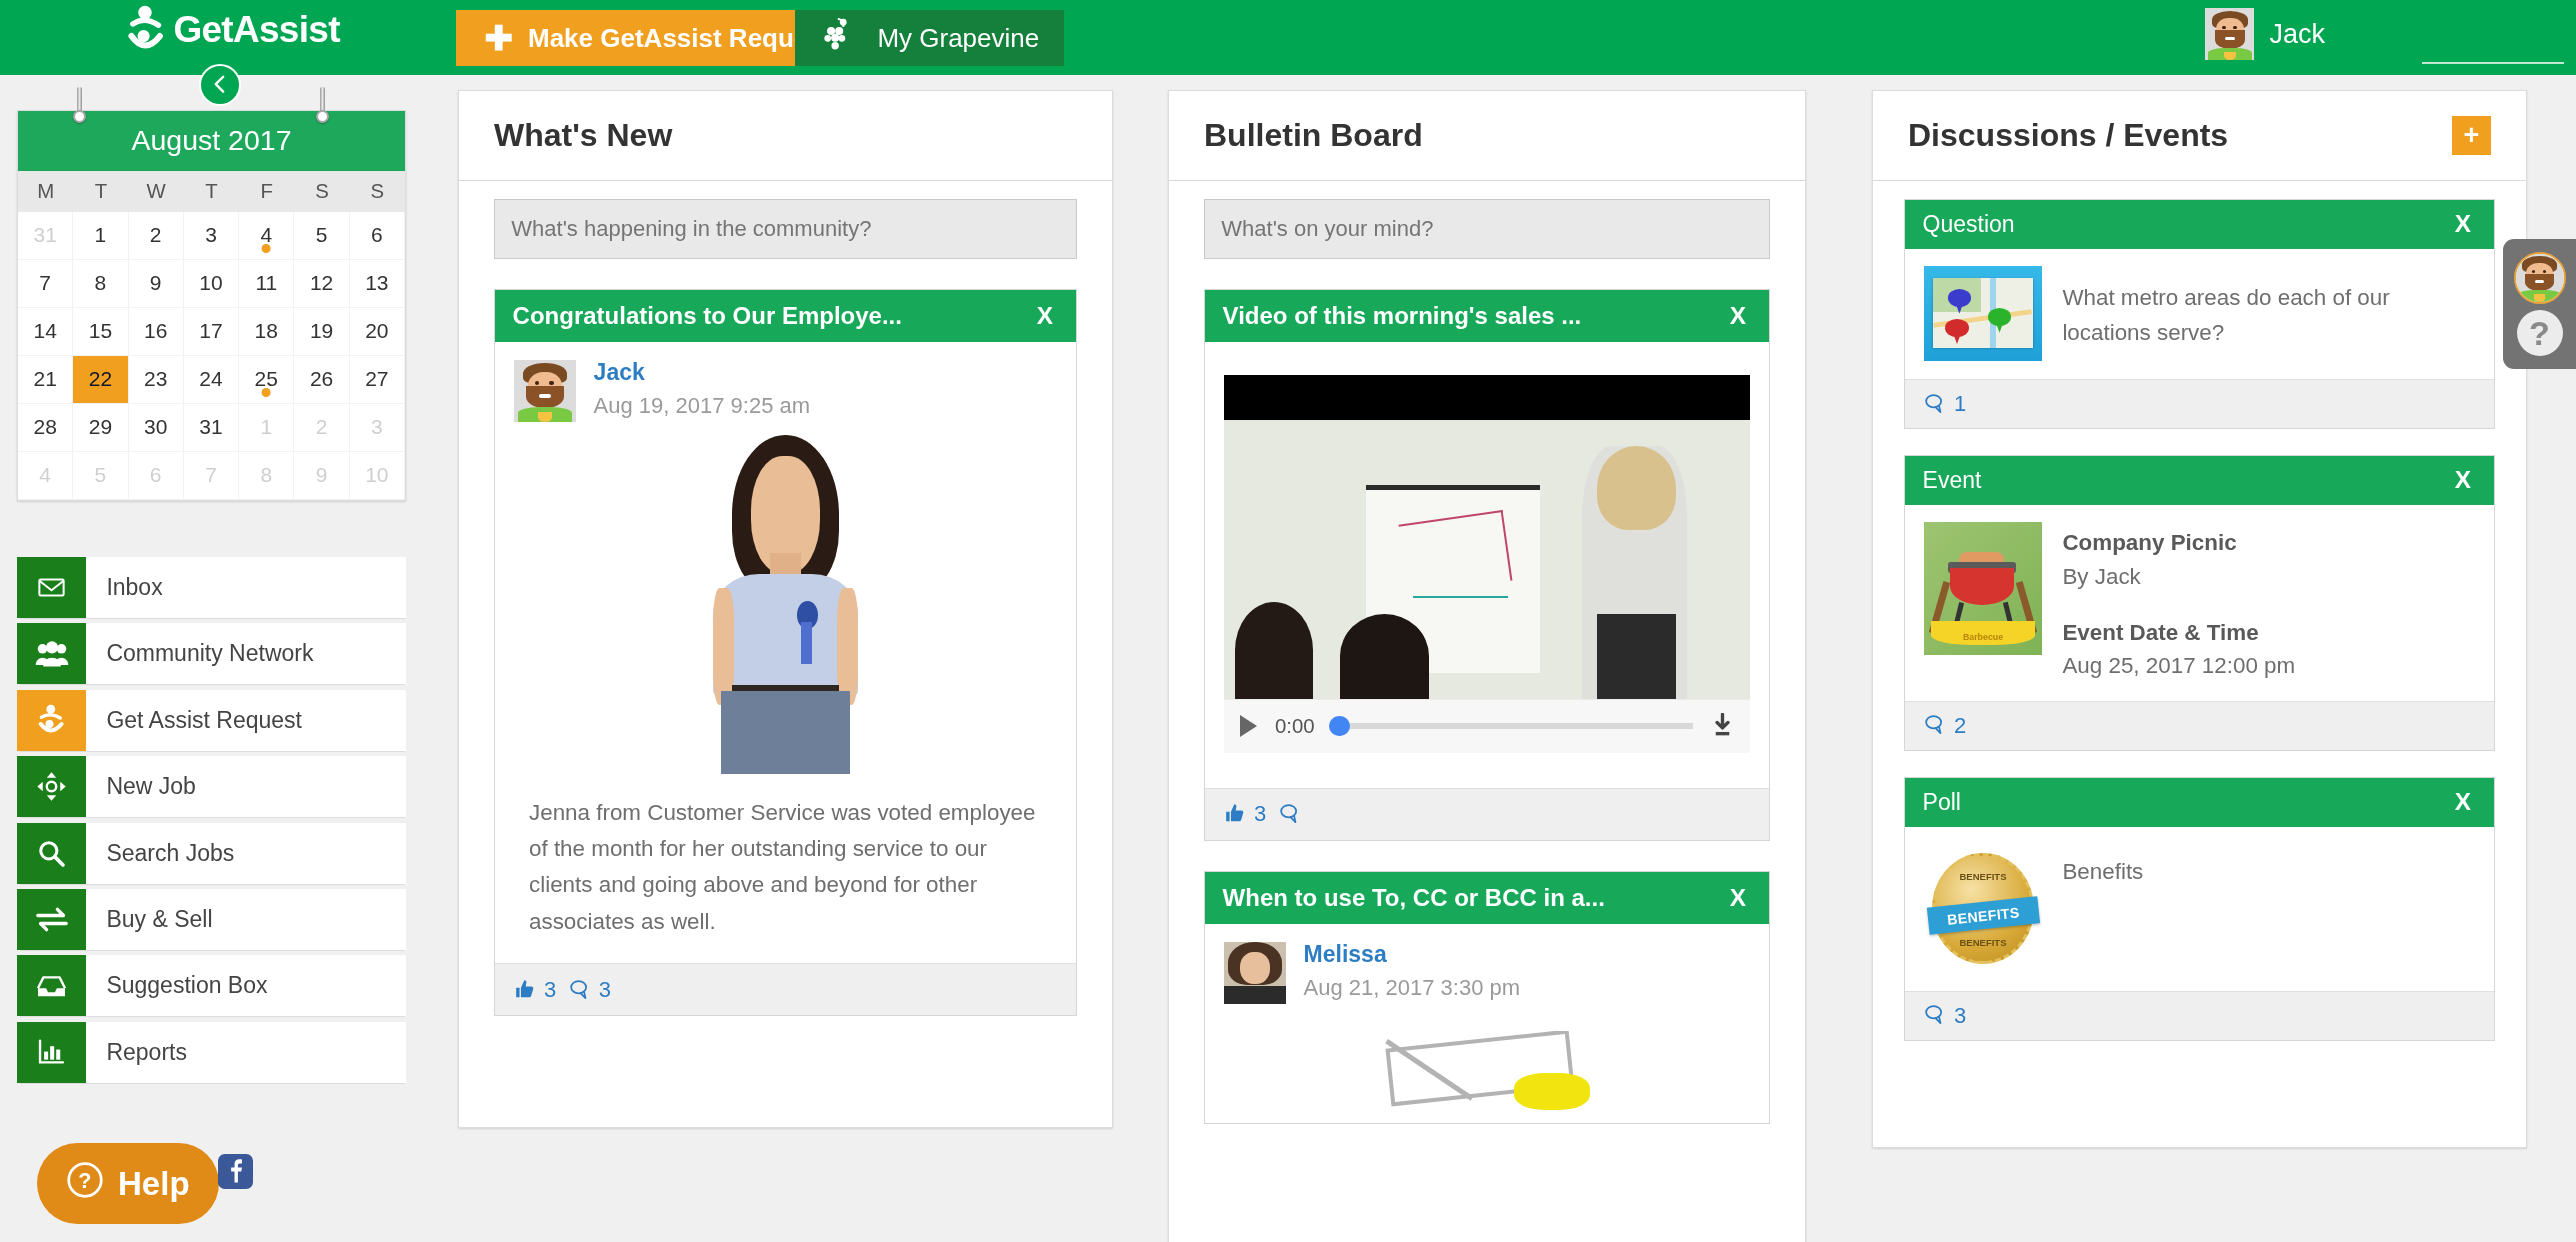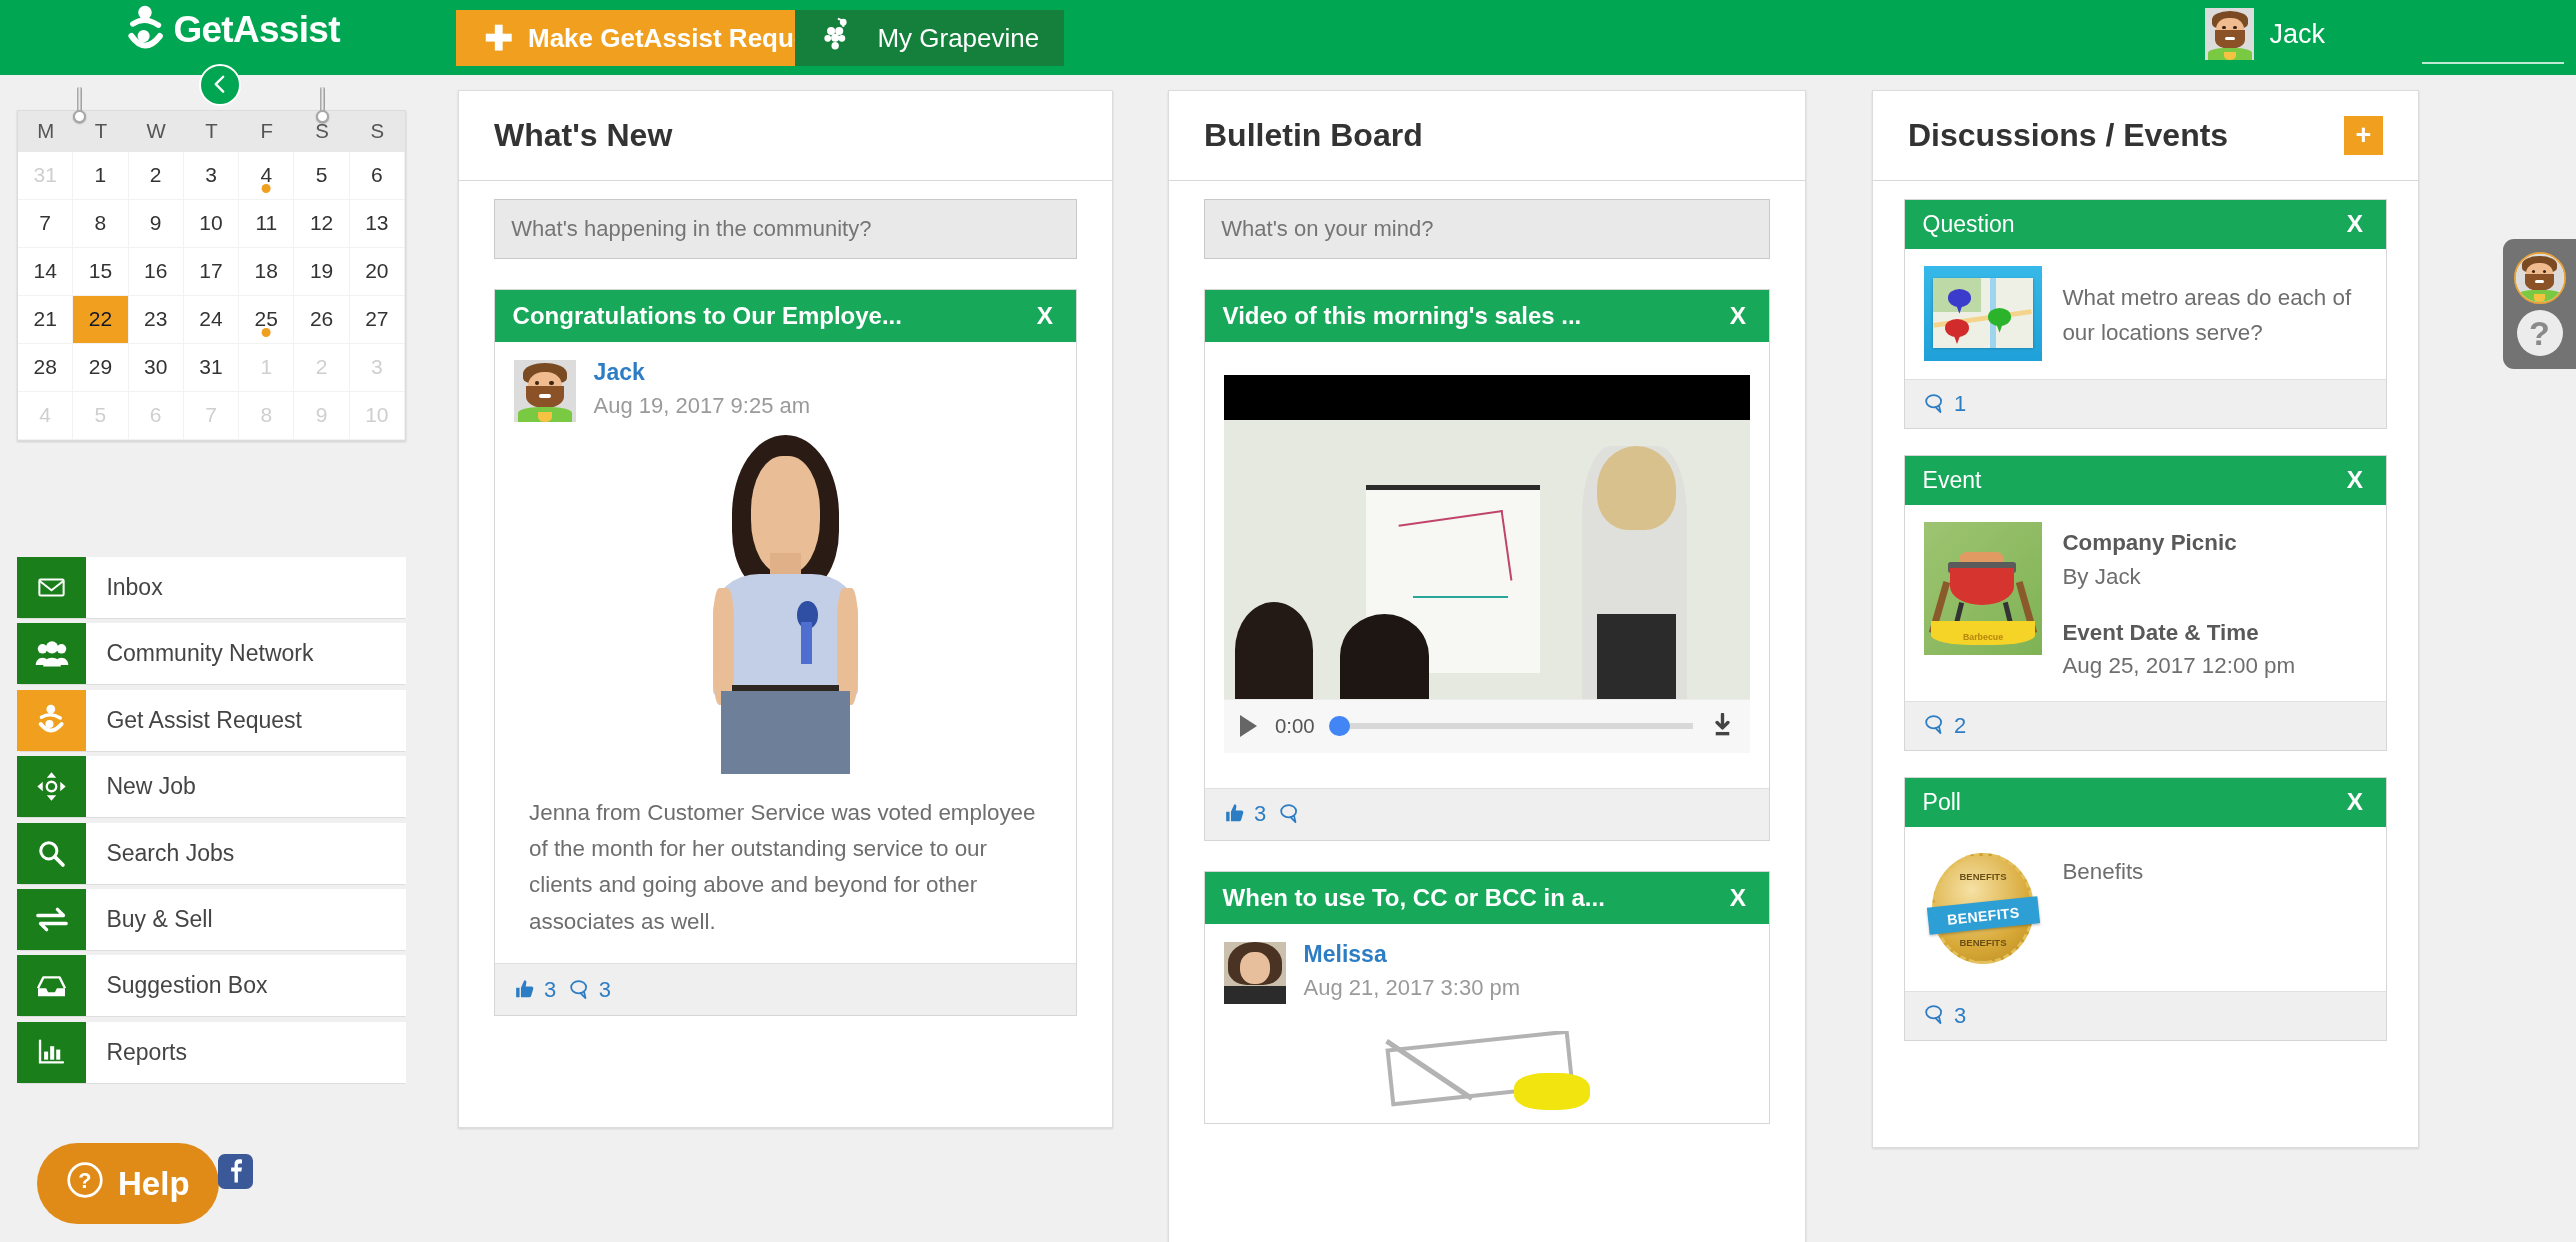--- a/index.html
+++ b/index.html
@@ -153,21 +153,21 @@
   }
 
   
   .col {
     position: absolute; top: 90px;
     background: #fff; border: 0.7px solid #dcdcdc;
     box-shadow: 0 0.7px 2px rgba(0,0,0,.12);
   }
   #col-whatsnew { left: 458px;  width: 655px; height: 1038px; }
   #col-bulletin { left: 1168px; width: 638px; height: 1153px; }
-  #col-discuss  { left: 1872px; width: 547px; height: 1058px; }
+  #col-discuss  { left: 1872px; width: 655px; height: 1058px; }
 
   .col-head {
     height: 90px; display: flex; align-items: center;
     justify-content: space-between;
     padding: 0 35px; border-bottom: 0.7px solid #d8d8d8;
   }
   .col-title { font-size: 32px; font-weight: bold; color: #333; }
   .add-btn {
     width: 39px; height: 39px; background: #f0a01e;
     color: #fff; font-size: 27px; font-weight: bold;
@@ -447,20 +447,21 @@
   <div class="cal-card">
     <span class="clip" style="left:56px; top:-24.4px;">
         <i class="bar"></i>
         <i class="ring"></i>
       </span>
     <span class="clip" style="left:299px; top:-24.4px;">
         <i class="bar"></i>
         <i class="ring"></i>
       </span>
 
+    <div class="cal-head">August 2017</div>
     <div class="cal-dow" id="cal-dow">
         <div>M</div>
         <div>T</div>
         <div>W</div>
         <div>T</div>
         <div>F</div>
         <div>S</div>
         <div>S</div>
       </div>
     <div class="cal-grid" id="cal-grid">

